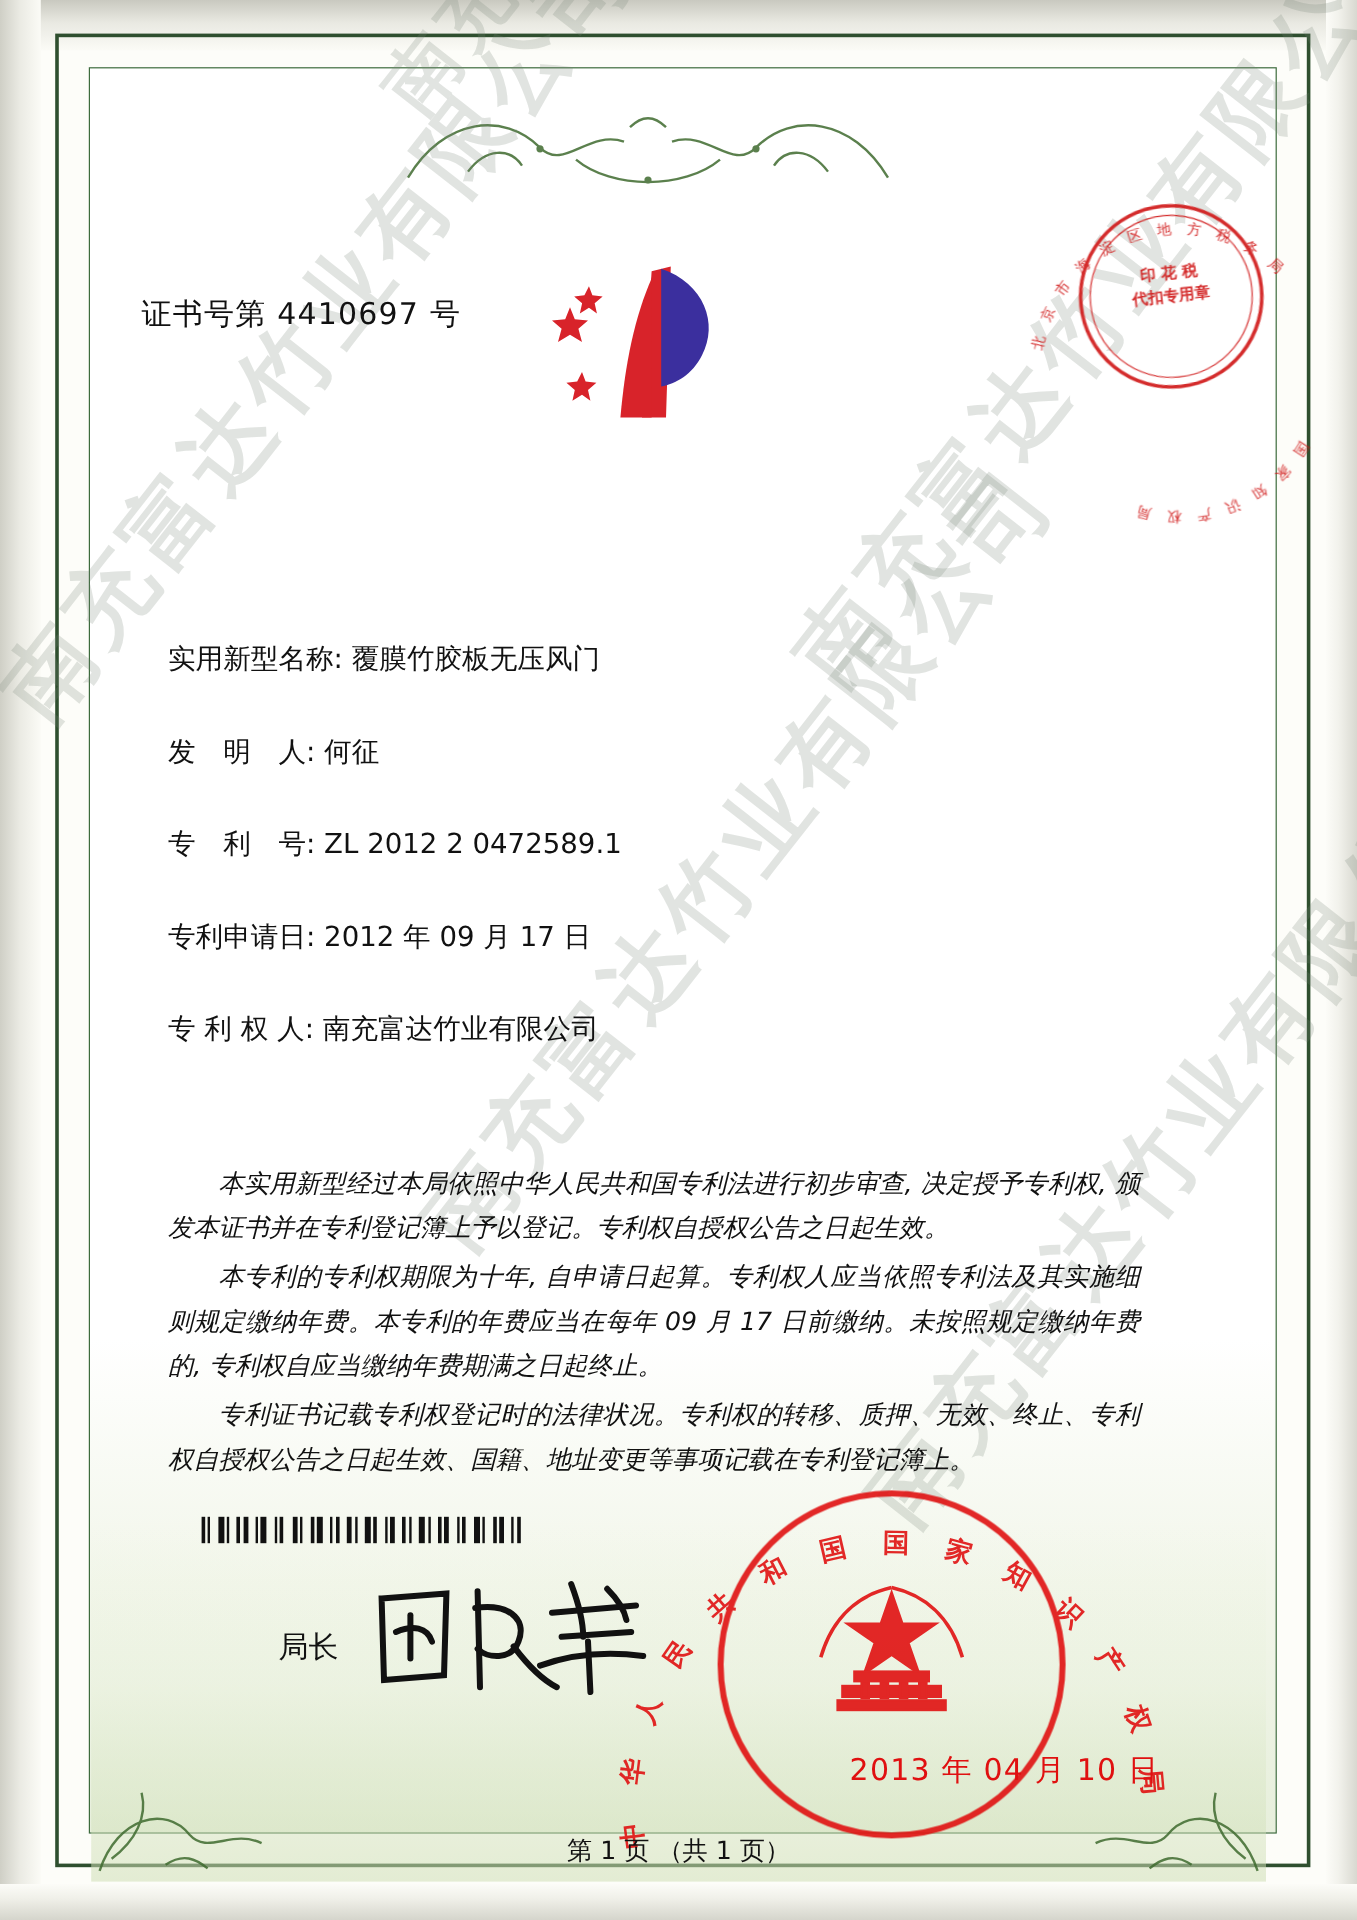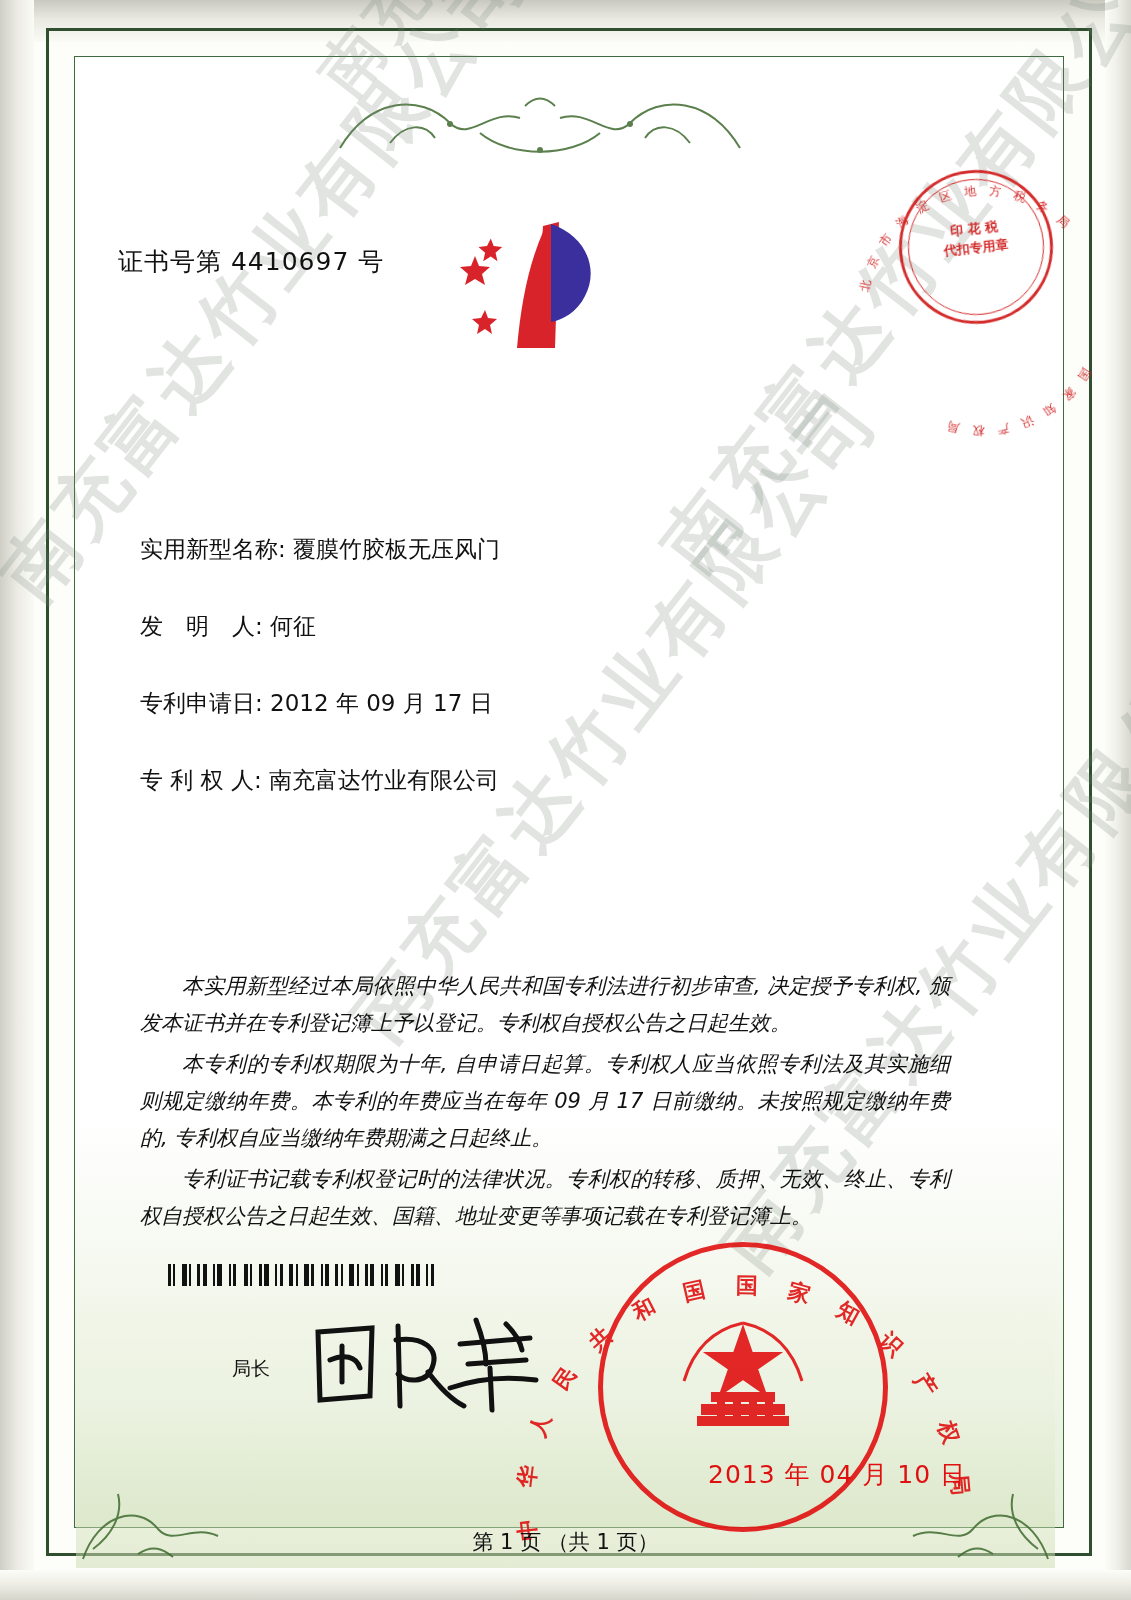--- a/index.html
+++ b/index.html
@@ -200,21 +200,21 @@
     display: inline-block;
     height: 100%;
     background: #111;
     vertical-align: top;
   }
 
   
   .sig-label {
     position: absolute;
     left: 232px; top: 1356px;
-    font-size: 19px;
+    font-size: 25px;
     color: #111;
     font-family: "DejaVu Sans", sans-serif;
   }
   .signature {
     position: absolute;
     left: 300px; top: 1310px;
     width: 250px; height: 110px;
     color: #111;
   }
 
@@ -364,20 +364,24 @@
   <div class="fields">
     <div class="field-row">
       <span class="field-label">实用新型名称:</span>
       <span class="field-value">覆膜竹胶板无压风门</span>
     </div>
     <div class="field-row">
       <span class="field-label">发　明　人:</span>
       <span class="field-value">何征</span>
     </div>
     <div class="field-row">
+      <span class="field-label">专　利　号:</span>
+      <span class="field-value">ZL 2012 2 0472589.1</span>
+    </div>
+    <div class="field-row">
       <span class="field-label">专利申请日:</span>
       <span class="field-value">2012 年 09 月 17 日</span>
     </div>
     <div class="field-row">
       <span class="field-label">专 利 权 人:</span>
       <span class="field-value">南充富达竹业有限公司</span>
     </div>
   </div>
 
   <div class="paragraphs">

